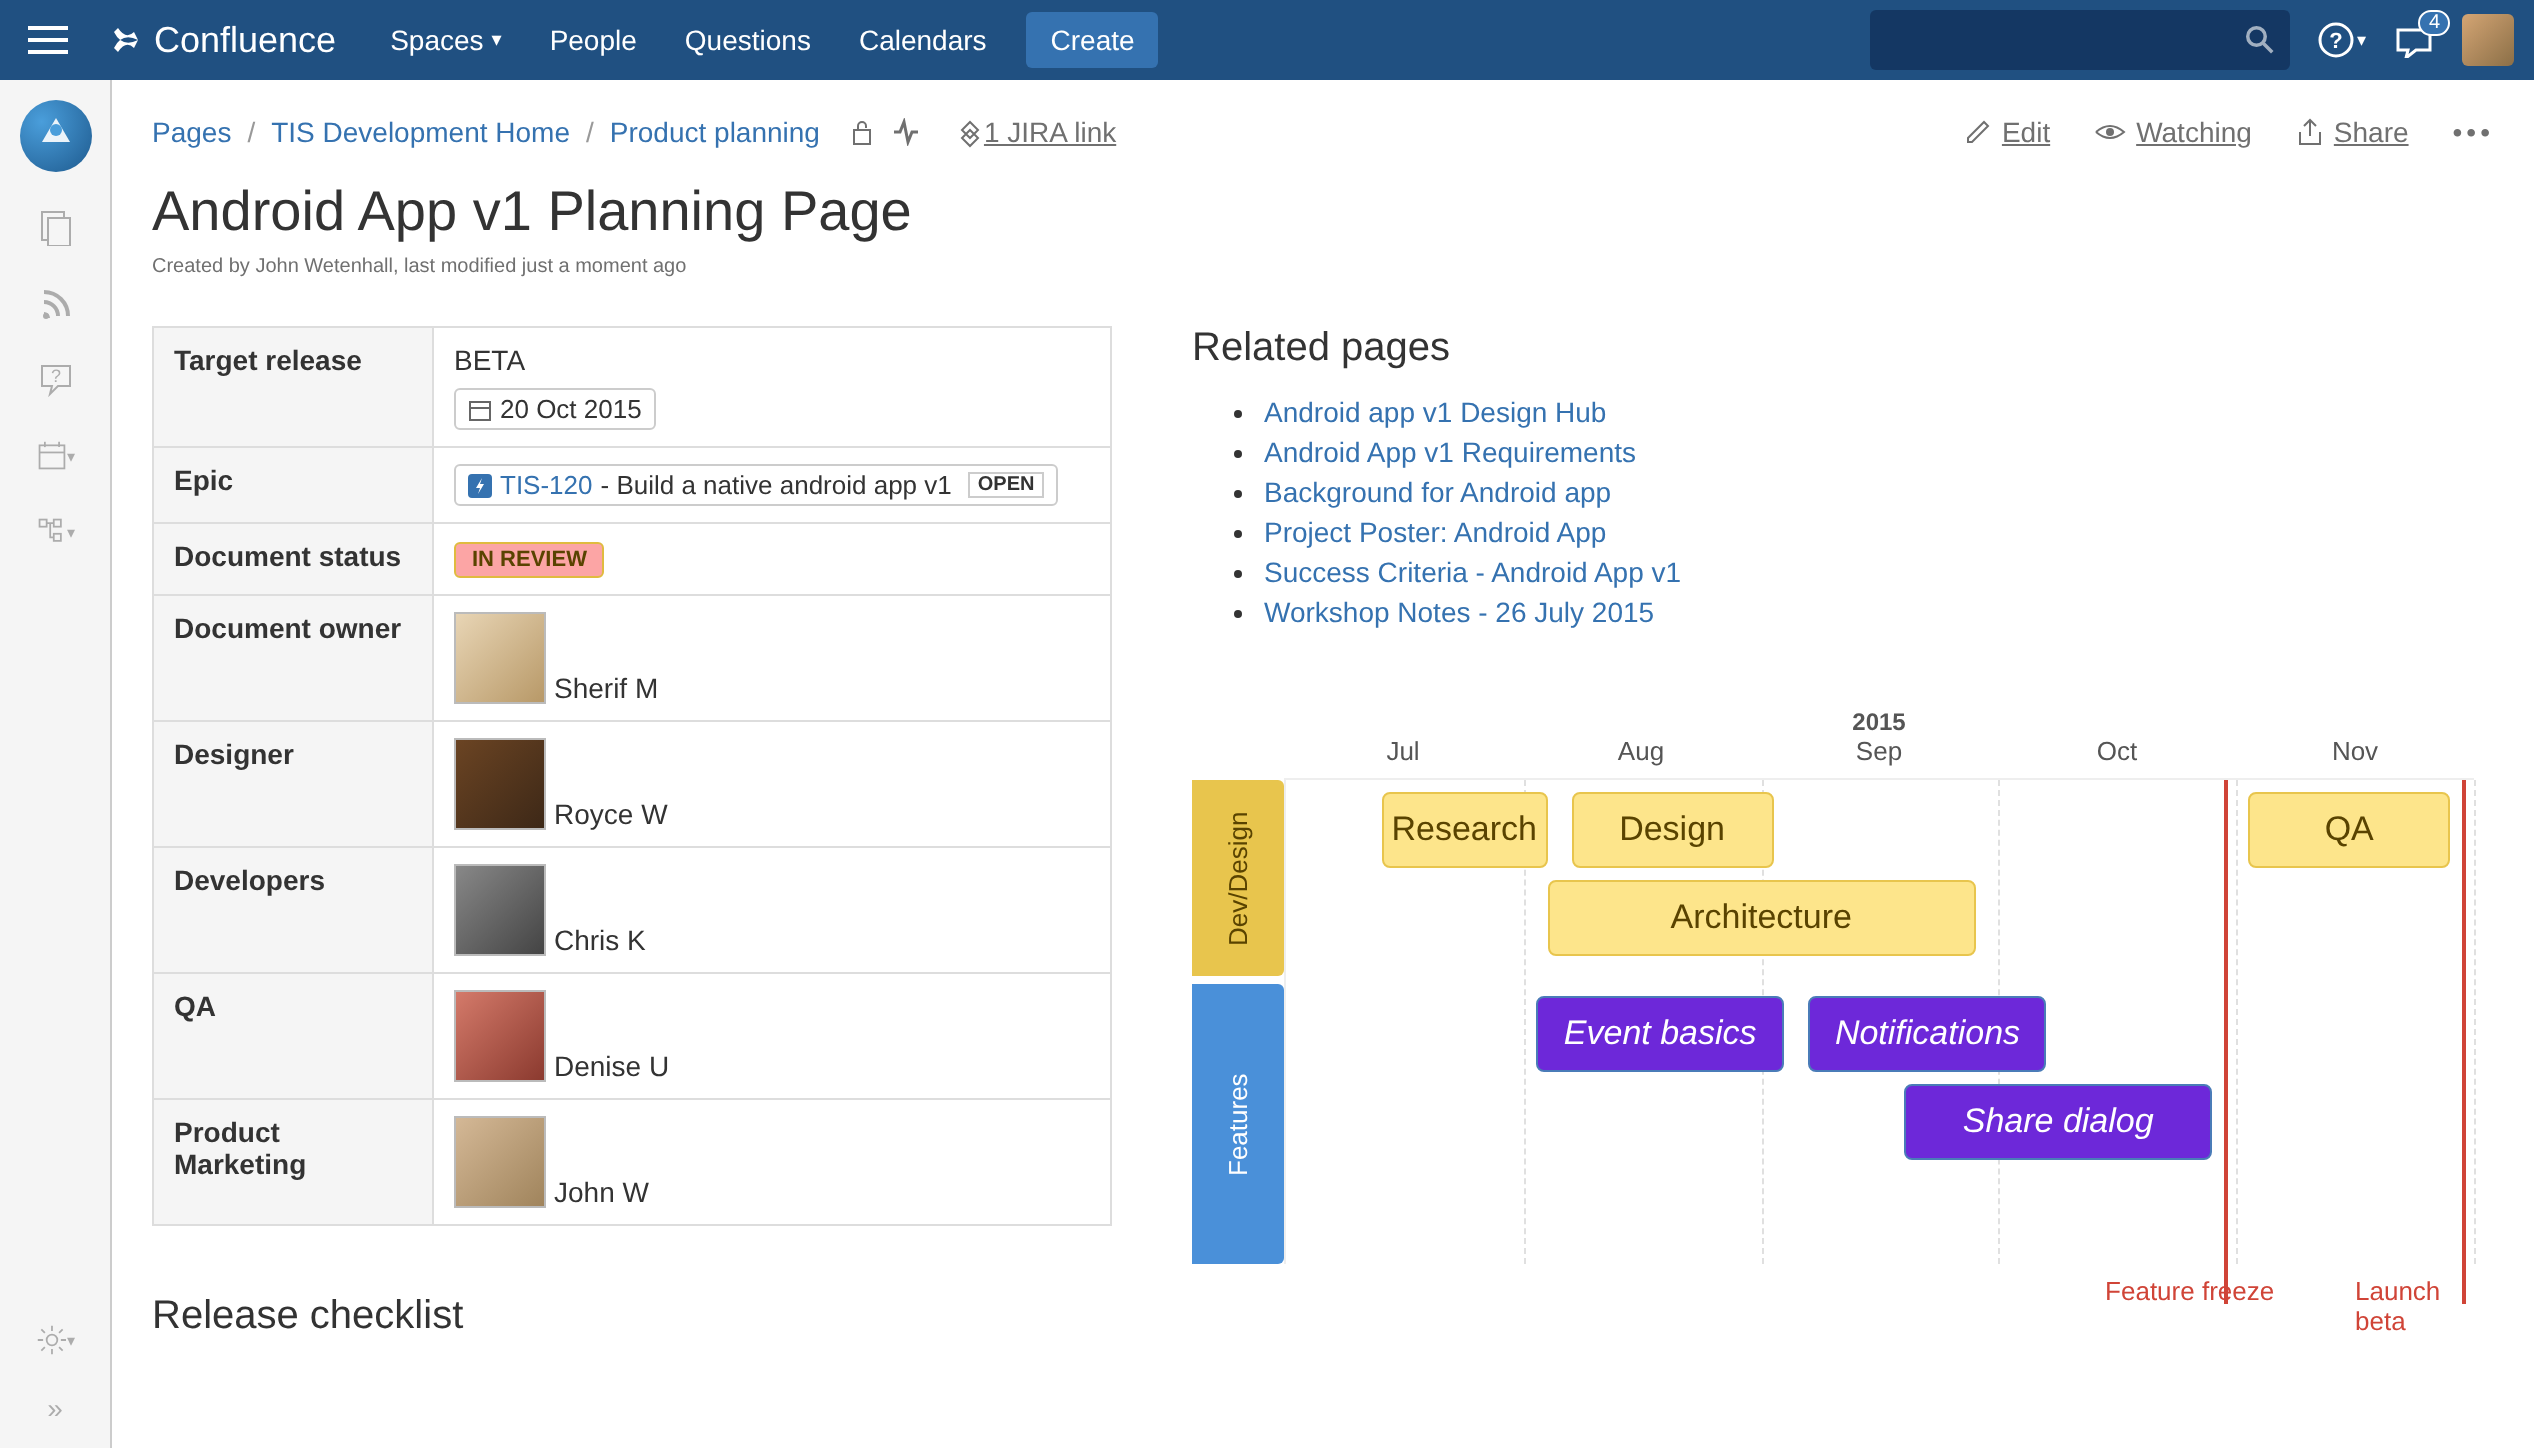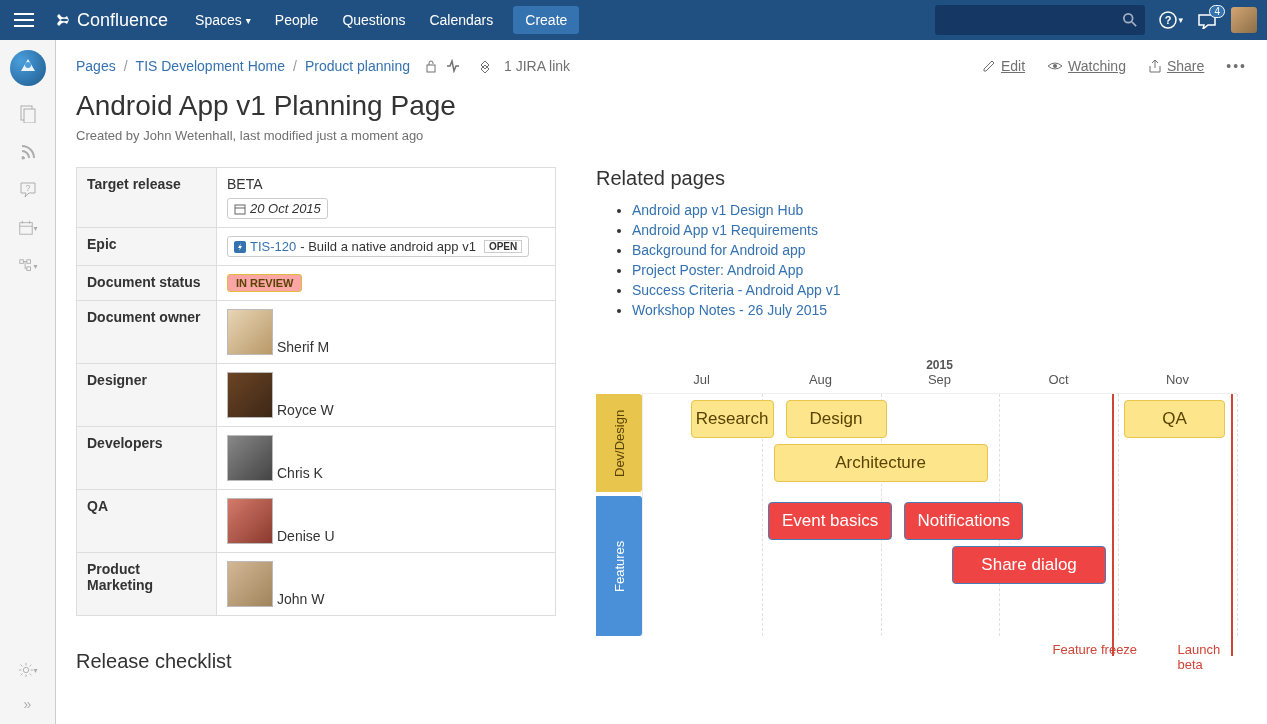--- a/index.html
+++ b/index.html
@@ -31,29 +31,29 @@
 .sidebar-bottom { position: absolute; bottom: 10px; display: flex; flex-direction: column; align-items: center; gap: 14px; width: 100%; }
 
 .main { flex: 1; overflow: auto; padding: 18px 20px; }
 
 
 .top-row { display: flex; align-items: center; }
 .breadcrumb { display: flex; align-items: center; gap: 8px; color: #3572b0; font-size: 14px; }
 .breadcrumb a { color: #3572b0; text-decoration: none; cursor: pointer; }
 .breadcrumb .sep { color: #999; }
 .bc-icons { display: flex; align-items: center; gap: 8px; margin-left: 14px; color: #707070; }
-.jira-link { display: flex; align-items: flex-end; gap: 12px; color: #707070; margin-left: 18px; cursor: pointer; }
+.jira-link { display: flex; align-items: flex-end; gap: 0; color: #707070; margin-left: 18px; cursor: pointer; text-decoration: underline; }
 .page-actions { margin-left: auto; display: flex; align-items: center; gap: 22px; color: #707070; }
 .page-action { display: flex; align-items: center; gap: 5px; cursor: pointer; }
 .page-action span { text-decoration: underline; }
 .more-dots { letter-spacing: 2px; cursor: pointer; }
 
 
 .page-title { font-size: 28px; font-weight: 400; color: #333; margin-top: 16px; }
-.byline { color: #707070; font-size: 13px; margin-top: 6px; }
+.byline { color: #707070; font-size: 10px; margin-top: 6px; }
 
 
 .content-row { display: flex; gap: 40px; margin-top: 24px; align-items: flex-start; }
 .left-col { width: 480px; }
 .right-col { flex: 1; min-width: 0; }
 
 
 .prop-table { width: 100%; border-collapse: collapse; border: 1px solid #ddd; }
 .prop-table th, .prop-table td { border: 1px solid #ddd; padding: 8px 10px; vertical-align: top; text-align: left; font-size: 14px; }
 .prop-table th { background: #f5f5f5; font-weight: 600; width: 140px; color: #333; }
@@ -83,21 +83,21 @@
 .roadmap-body { display: flex; position: relative; }
 .lanes-col { width: 46px; display: flex; flex-direction: column; }
 .lane-header { writing-mode: vertical-rl; transform: rotate(180deg); display: flex; align-items: center; justify-content: center; font-size: 13px; font-weight: 500; border-radius: 3px 0 0 3px; }
 .lane-dev { background: #e8c54d; color: #594300; height: 98px; }
 .lane-feat { background: #4a90d9; color: #fff; height: 140px; margin-top: 4px; }
 .bars-area { flex: 1; position: relative; border-left: 1px solid #eee; }
 .grid-line { position: absolute; top: 0; bottom: 0; border-left: 1px dashed #e0e0e0; }
 .milestone-line { position: absolute; top: 0; bottom: -20px; border-left: 2px solid #d04437; }
 .bar { position: absolute; height: 38px; border-radius: 4px; display: flex; align-items: center; justify-content: center; font-size: 17px; padding: 0 12px; white-space: nowrap; }
 .bar-yellow { background: #fde58b; border: 1px solid #e8c54d; color: #594300; }
-.bar-blue { background: #ef4444; border: 1px solid #4a7cb8; color: #fff; }
+.bar-blue { background: #6d28d9; border: 1px solid #4a7cb8; color: #fff; font-style: italic; }
 .milestone-labels { position: relative; margin-left: 46px; margin-top: 6px; color: #d04437; font-size: 13px; height: 20px; }
 .ml-label { position: absolute; }
 
 .section-title { font-size: 20px; font-weight: 400; margin-top: 34px; }
 </style>
 </head>
 <body>
 
 <div class="header">
   <div class="hamburger">
@@ -263,21 +263,21 @@
     <div class="byline">Created by John Wetenhall, last modified just a moment ago</div>
 
     <div class="content-row">
       <div class="left-col">
         <table class="prop-table">
           <tbody>
               <tr>
             <th>Target release</th>
             <td>
               <div>BETA</div>
-              <div style="margin-top:6px;font-style:italic;">
+              <div style="margin-top:6px;">
                 <span class="date-badge">
                   <svg width="12" height="12" viewBox="0 0 12 12">
                         <rect x="1" y="2" width="10" height="9" stroke="#666" fill="none"></rect>
                         <line x1="1" y1="5" x2="11" y2="5" stroke="#666"></line>
                       </svg>
                   <span>20 Oct 2015</span>
                 </span>
               </div>
             </td>
           </tr>

